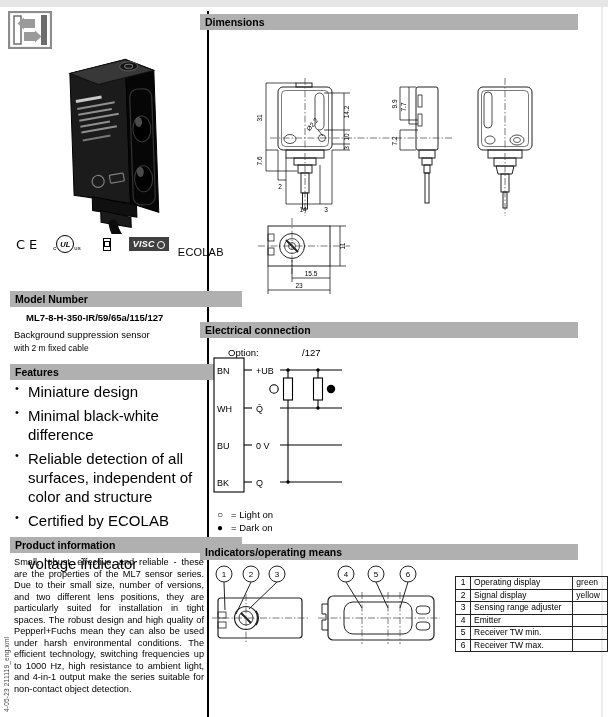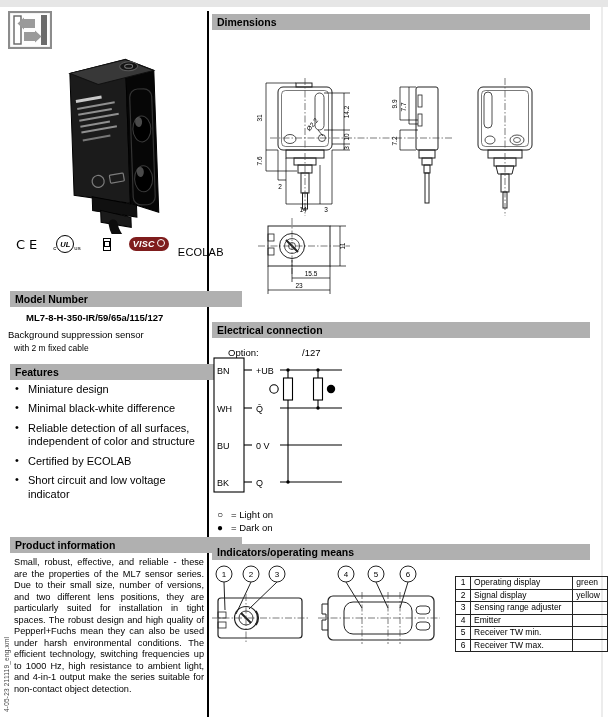--- a/index.html
+++ b/index.html
@@ -5,46 +5,46 @@
   html,body{margin:0;padding:0;background:#fff;}
   body{width:608px;height:717px;position:relative;overflow:hidden;
        font-family:"Liberation Sans","DejaVu Sans",sans-serif;color:#000;}
   .abs{position:absolute;}
   .top-strip{left:0;top:0;width:608px;height:7px;background:#e6e6e6;}
   .right-edge{left:601px;top:7px;width:2px;height:710px;background:#ececec;}
   .divider{left:207px;top:11px;width:2px;height:706px;background:#000;}
   .secbar{height:16px;background:#b0b0b0;font-weight:bold;font-size:10.5px;
           line-height:16px;padding-left:5px;box-sizing:border-box;}
   .lbar{left:10px;width:232px;}
-  .rbar{left:212px;width:378px;}
+  .rbar{left:200px;width:378px;}
   .model-code{left:26px;top:312px;font-size:9.5px;font-weight:bold;}
-  .model-desc{left:8px;top:329px;font-size:9.5px;}
+  .model-desc{left:14px;top:329px;font-size:9.5px;}
   .model-cable{left:14px;top:343px;font-size:8.5px;}
   ul.features{left:12px;top:383px;width:192px;margin:0;padding:0;list-style:none;
-              font-size:11px;line-height:1.25;}
+              font-size:15px;line-height:1.25;}
   ul.features li{position:relative;padding-left:16px;margin-bottom:5.5px;}
   ul.features li::before{content:"\2022";position:absolute;left:3px;top:-1px;font-size:11px;}
   .prod-info{left:14px;top:557px;width:190px;font-size:9.2px;line-height:1.25;
              text-align:justify;}
   .side-note{left:3px;top:712px;transform:rotate(-90deg);transform-origin:0 0;
              font-size:6.5px;color:#444;white-space:nowrap;letter-spacing:.2px;}
   
   .logos{left:16px;top:231px;width:186px;height:26px;display:flex;align-items:center;}
   .ce{font-size:13px;letter-spacing:4px;font-family:"DejaVu Sans",sans-serif;}
   .ulwrap{display:flex;align-items:flex-start;margin-left:12px;}
   .ul-c,.ul-us{font-size:6px;align-self:flex-end;margin-bottom:2px;}
   .ul-circle{width:16px;height:16px;border:1.5px solid #000;border-radius:50%;
              display:flex;align-items:center;justify-content:center;
              font-size:7.5px;font-weight:bold;font-style:italic;}
   .sq2{width:11px;height:11px;border:1.5px solid #000;display:flex;align-items:center;
        justify-content:center;margin-left:22px;}
   .sq2 i{width:4px;height:4px;border:1.5px solid #000;display:block;}
-  .visco{margin-left:18px;background:#7f1d1d;color:#fff;font-weight:bold;font-style:italic;
-         font-size:9px;padding:2px 4px;display:inline-flex;align-items:flex-start;gap:2px;
-         letter-spacing:.3px;border-radius:7px;}
+  .visco{margin-left:18px;background:#404040;color:#fff;font-weight:bold;font-style:italic;
+         font-size:9px;padding:2px 4px;display:inline-flex;align-items:flex-end;gap:2px;
+         letter-spacing:.3px;}
   .visco i{width:6px;height:6px;border:1.5px solid #fff;border-radius:50%;display:block;}
   .ecolab{margin-left:9px;font-weight:400;font-size:11px;letter-spacing:.2px;margin-top:15px;}
   
   .legend{left:214px;top:508px;font-size:9.5px;}
   .legend .row{display:flex;align-items:center;height:13px;gap:5px;}
   .legend .sym{width:12px;text-align:center;font-size:10px;}
   
   table.ind{left:455px;top:576px;border-collapse:collapse;font-size:8.5px;}
   table.ind td{border:1px solid #222;padding:0 3px;height:11.5px;line-height:11.5px;
                white-space:nowrap;}

